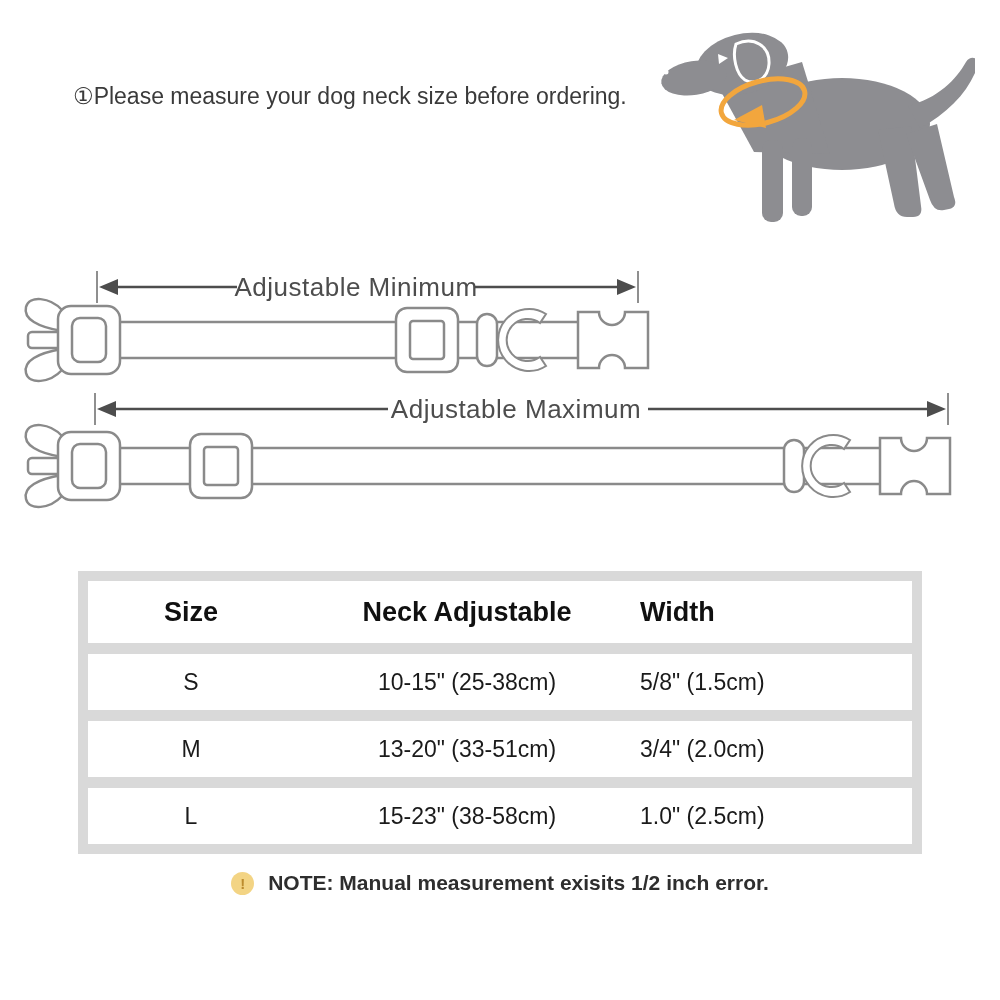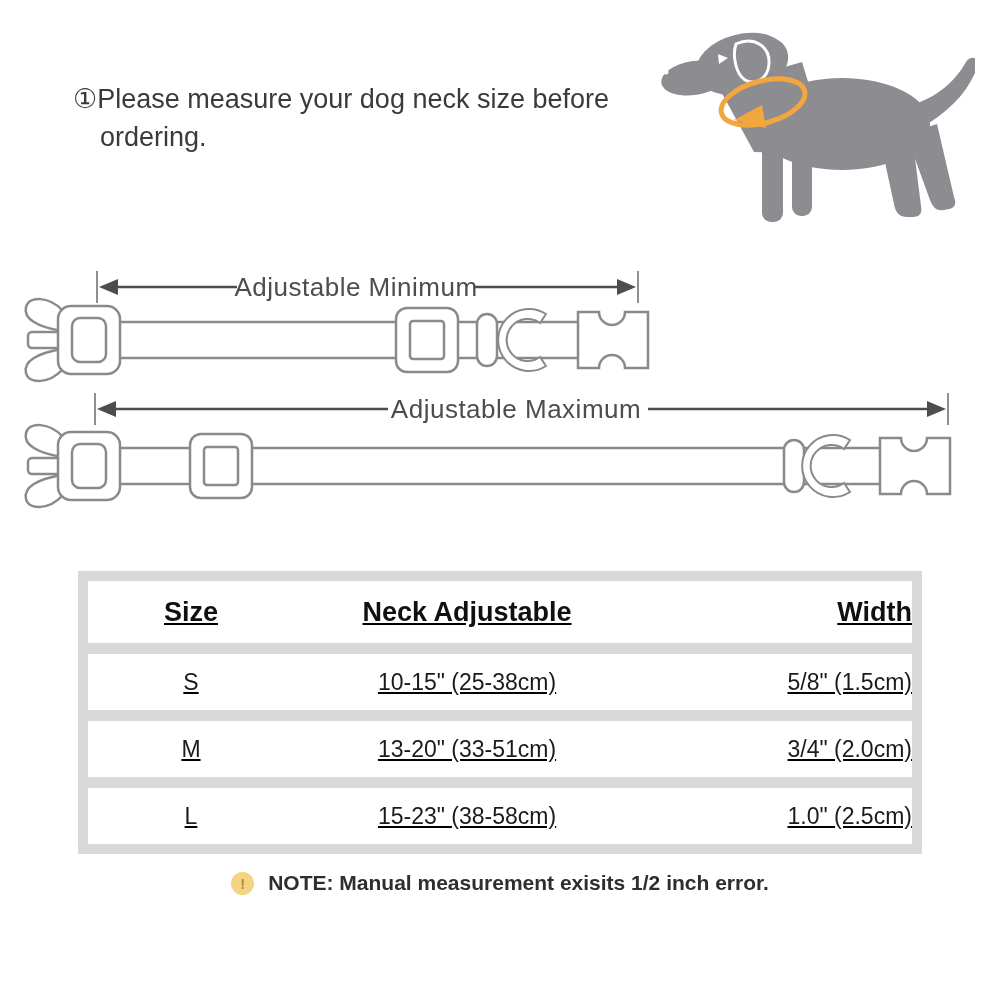--- a/index.html
+++ b/index.html
@@ -2,38 +2,38 @@
 <html><head>
 <meta charset="utf-8">
 <style>
   html,body{margin:0;padding:0;}
   body{
     width:1000px;height:1000px;position:relative;background:#ffffff;
     font-family:"Liberation Sans","DejaVu Sans",sans-serif;overflow:hidden;
   }
   
   .instructions{position:absolute;left:73px;top:80px;width:580px;color:#3a3a3a;
-    font-size:27px;line-height:1.42;}
+    font-size:23px;line-height:1.42;}
   .instr-item{padding-left:27px;text-indent:-27px;margin-bottom:7px;}
   
   .dog-wrap{position:absolute;left:650px;top:14px;width:325px;height:228px;}
   
   .diagram-svg{position:absolute;left:0;width:1000px;height:130px;}
   #diagram-min{top:263px;}
   #diagram-max{top:388px;}
   .arrow-label{font-size:26px;fill:#4d4d4d;letter-spacing:0.5px;}
   
   .size-table{position:absolute;left:78px;top:571px;width:844px;background:#d9d9d9;
-    padding:10px 10px;box-sizing:border-box;text-decoration:underline;}
+    padding:10px 10px;box-sizing:border-box;}
   .t-row{background:#ffffff;display:flex;align-items:center;}
   .t-head{height:62px;font-weight:bold;font-size:27px;color:#101010;}
   .t-body{height:56px;margin-top:11px;font-size:23px;color:#1a1a1a;}
   .c1{width:25%;text-align:center;}
   .c2{width:42%;text-align:center;}
-  .c3{width:33%;text-align:right;}
+  .c3{width:33%;text-align:left;}
   
   .note{position:absolute;left:0;top:871px;width:1000px;display:flex;
     justify-content:center;align-items:center;gap:14px;}
   .note-icon{width:23px;height:23px;border-radius:50%;background:#f3d484;color:#bd8c2e;
     font-weight:bold;font-size:15px;display:flex;align-items:center;justify-content:center;flex:none;}
   .note-text{font-size:21px;color:#2e2e2e;font-weight:bold;}
 </style>
 </head>
 <body>
 

